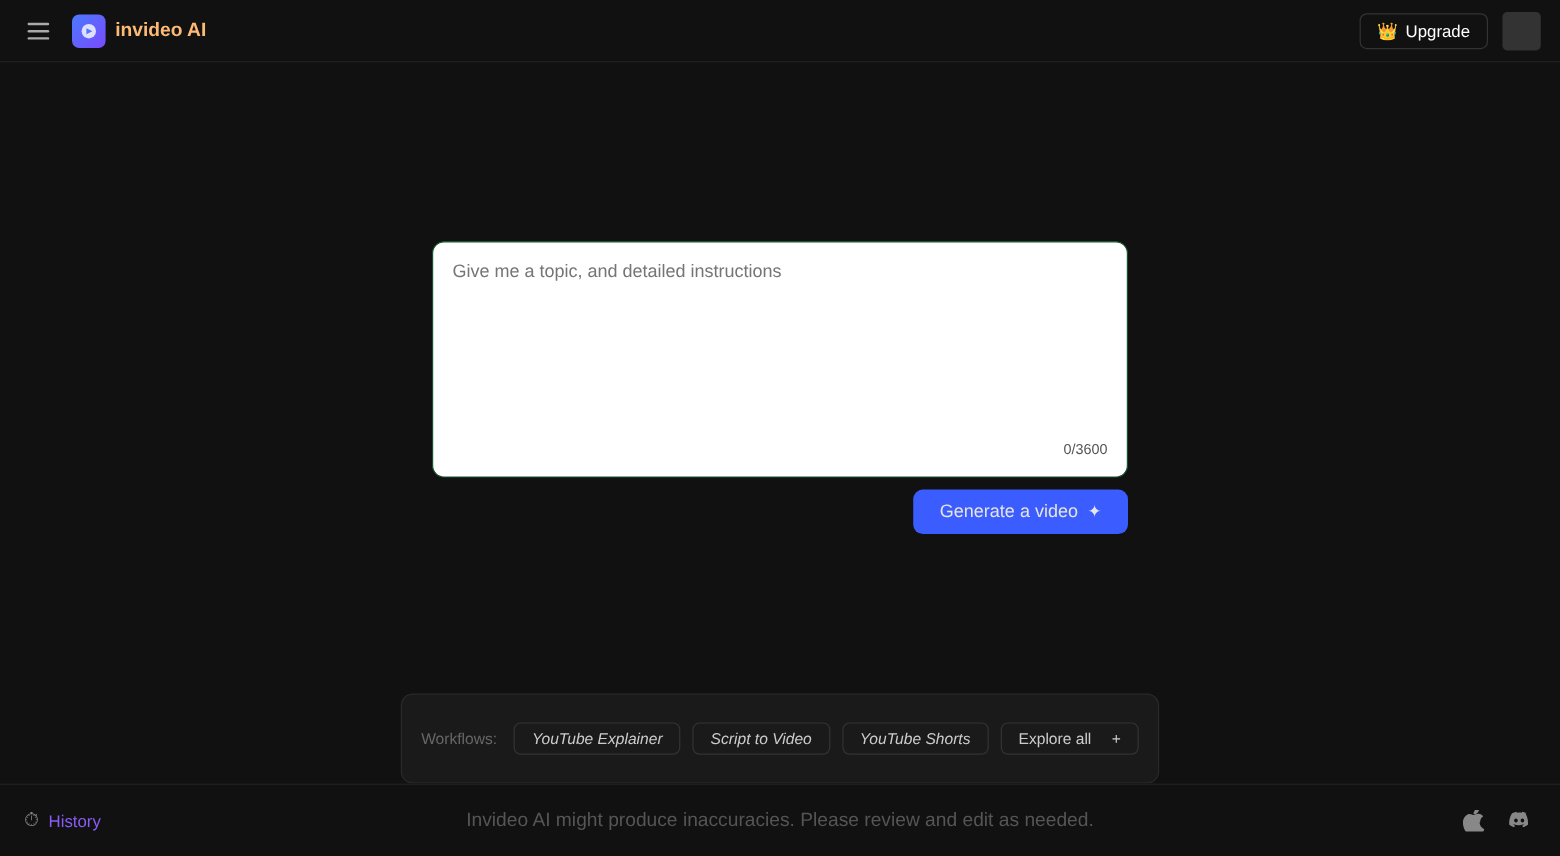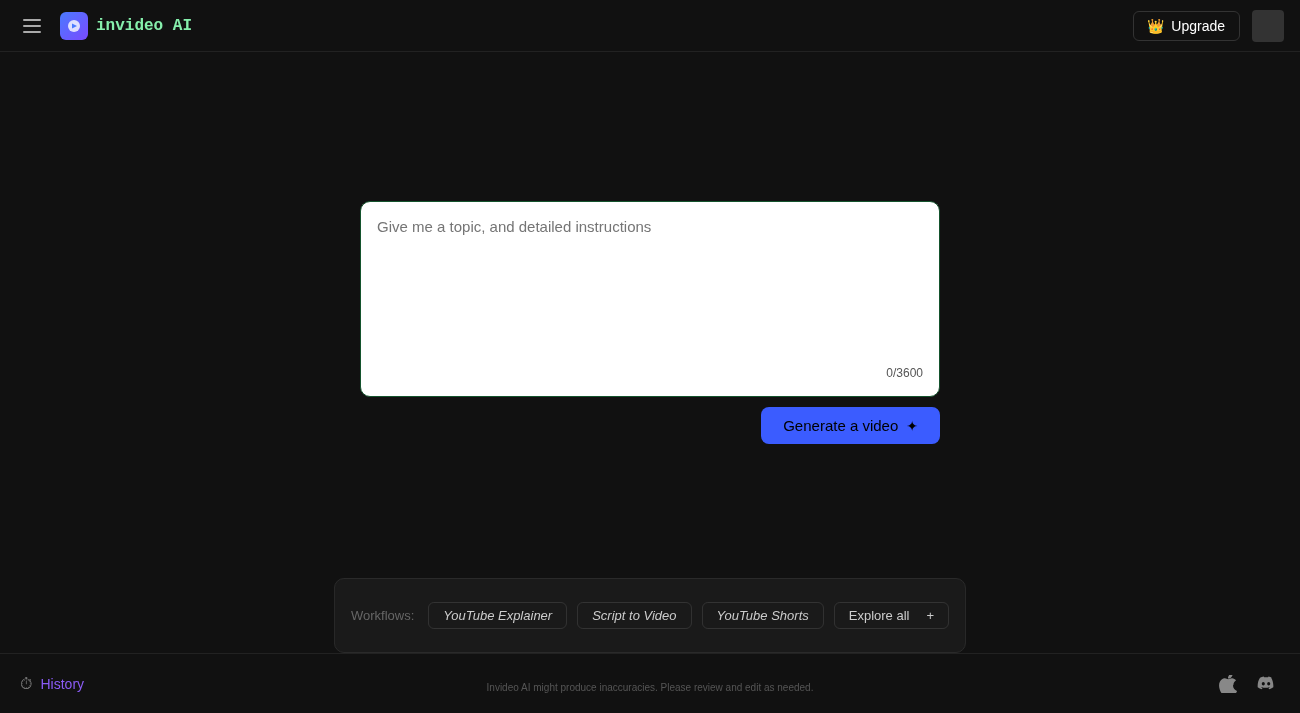--- a/index.html
+++ b/index.html
@@ -71,22 +71,21 @@
       background: linear-gradient(135deg, #4a7aff, #7a4aff);
       border-radius: 6px;
       display: flex;
       align-items: center;
       justify-content: center;
     }
 
     .logo-text {
       font-size: 16px;
       font-weight: 600;
-      color: #86efac;
-      font-family: Liberation Mono, monospace;
+      color: #fdba74;
     }
 
     .header-right {
       display: flex;
       align-items: center;
       gap: 12px;
     }
 
     .upgrade-btn {
       display: flex;
@@ -159,21 +158,21 @@
     }
 
     .generate-btn {
       display: flex;
       align-items: center;
       gap: 8px;
       padding: 10px 22px;
       background-color: #3b5cff;
       border: none;
       border-radius: 8px;
-      color: #000000;
+      color: #e5e5e5;
       font-size: 15px;
       font-weight: 500;
       cursor: pointer;
     }
 
     .sparkle-icon {
       font-size: 14px;
     }
 
     .workflows-bar {
@@ -246,21 +245,21 @@
       color: #888888;
       font-size: 16px;
     }
 
     .history-text {
       font-size: 14px;
       color: #8b5cf6;
     }
 
     .footer-disclaimer {
-      font-size: 10px;
+      font-size: 16px;
       color: #555555;
       text-align: center;
       position: absolute;
       bottom: 20px;
       left: 50%;
       transform: translateX(-50%);
       white-space: nowrap;
     }
 
     .footer-icons {

